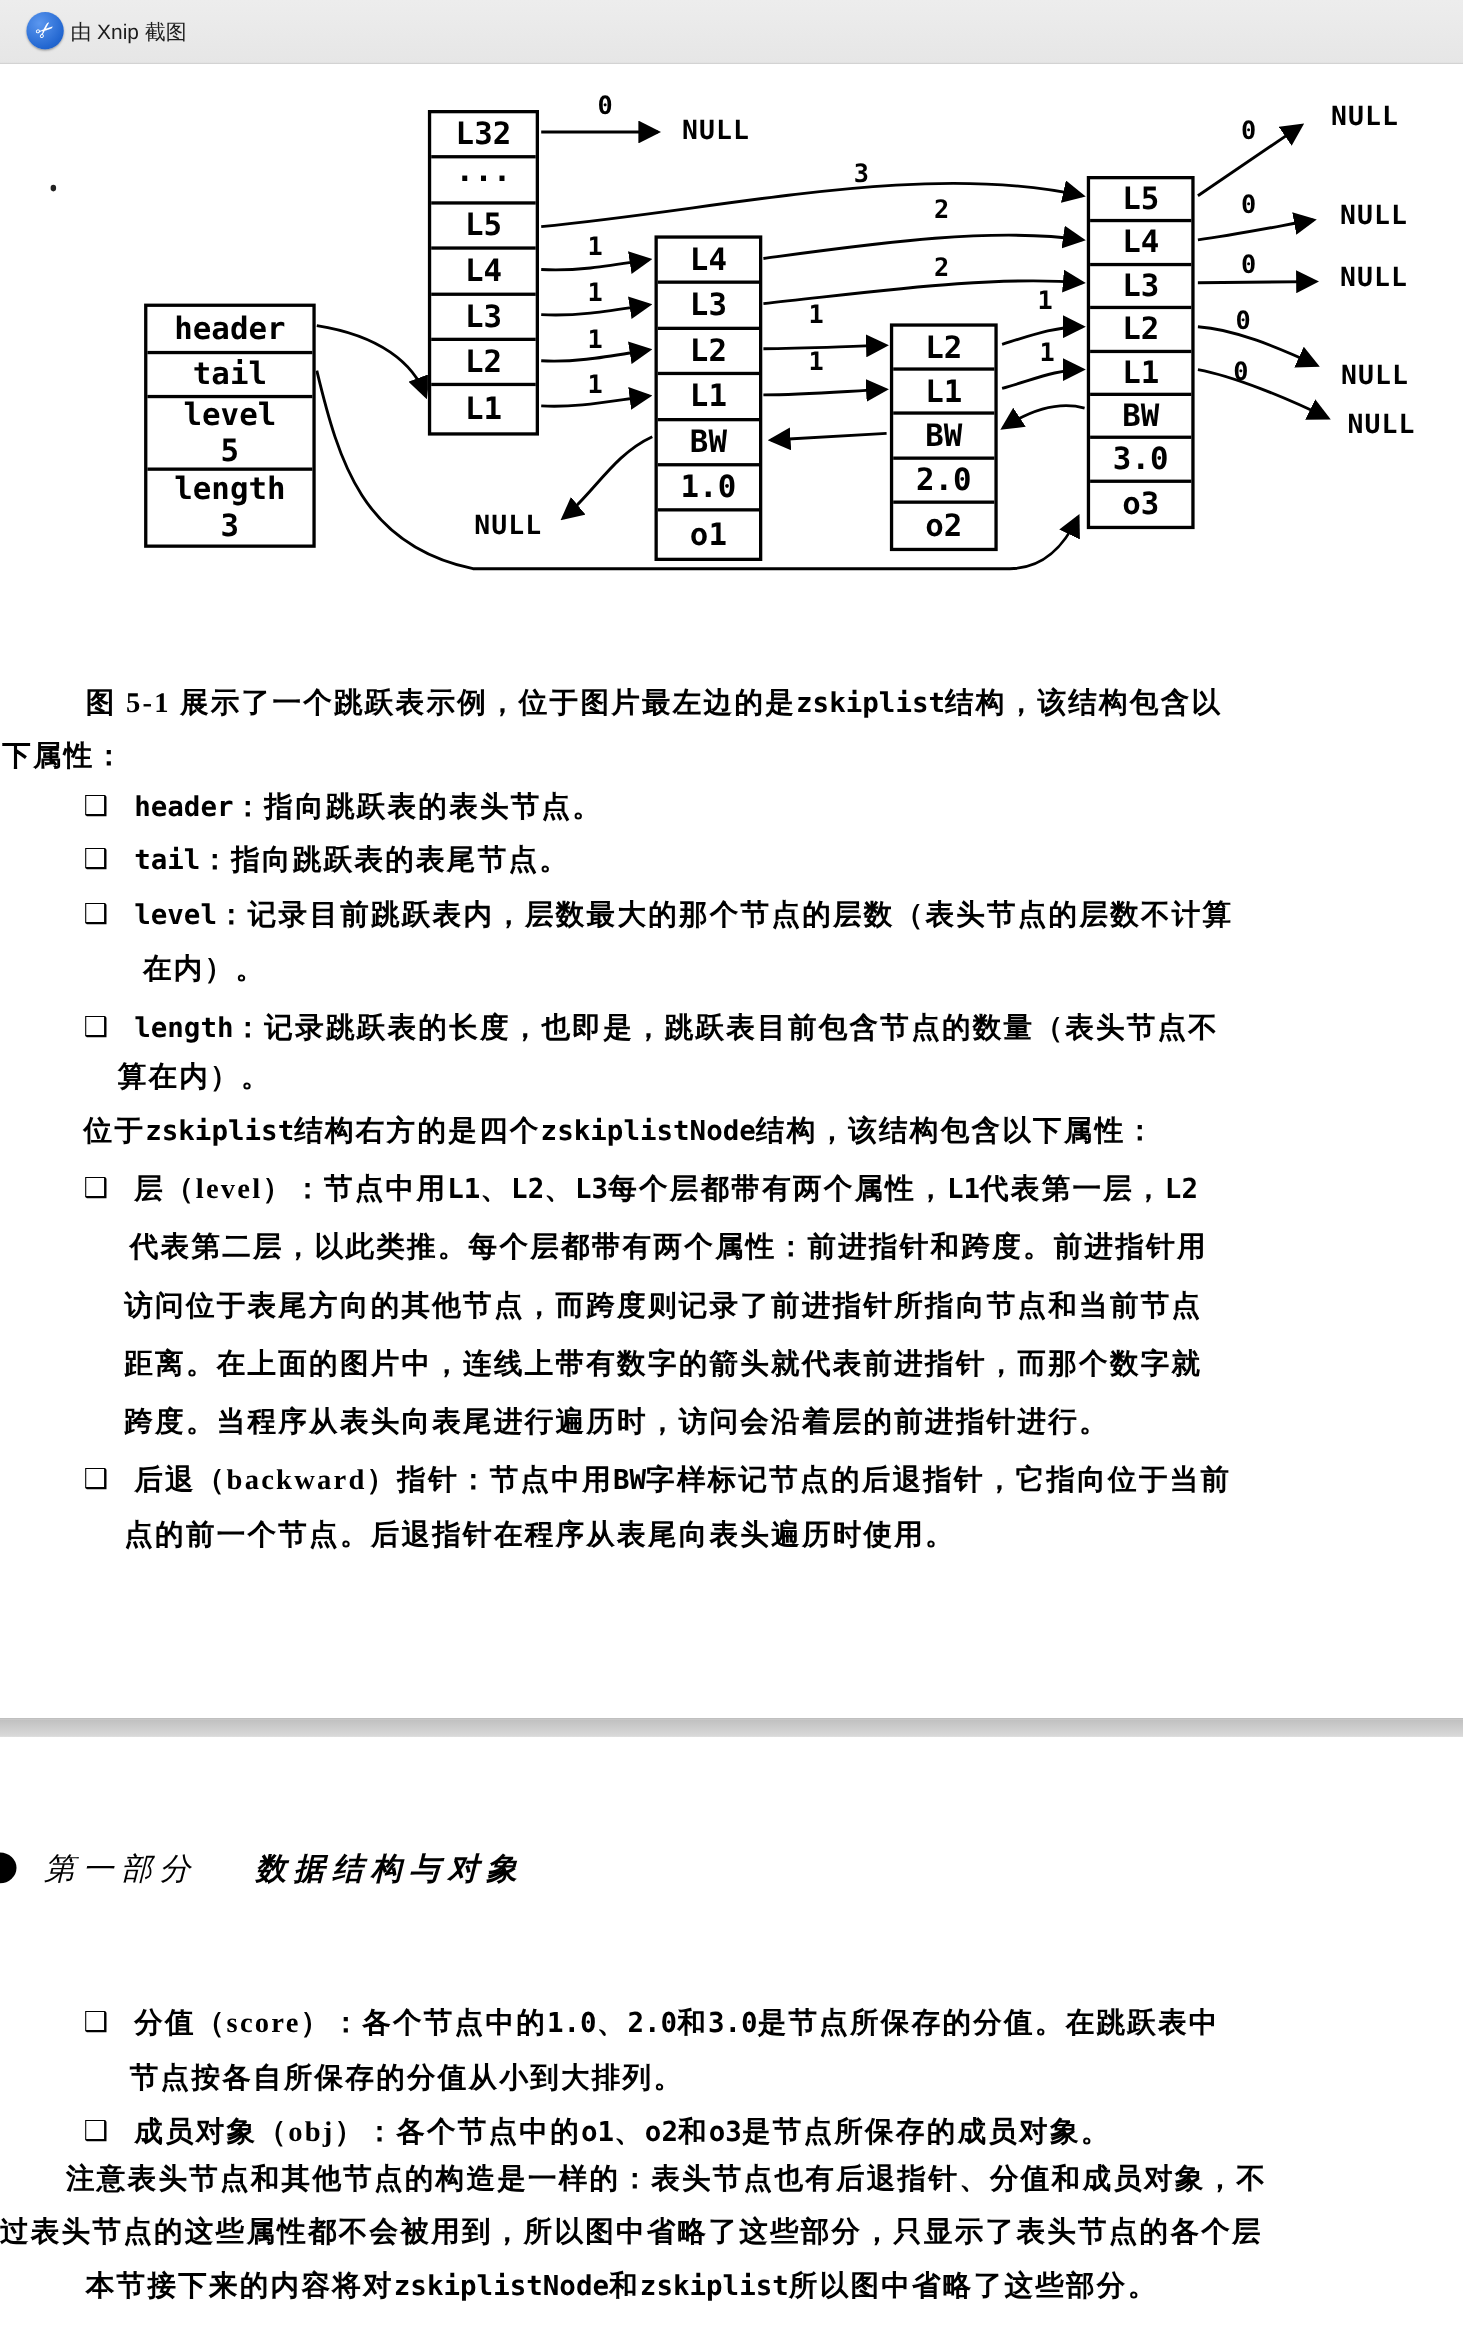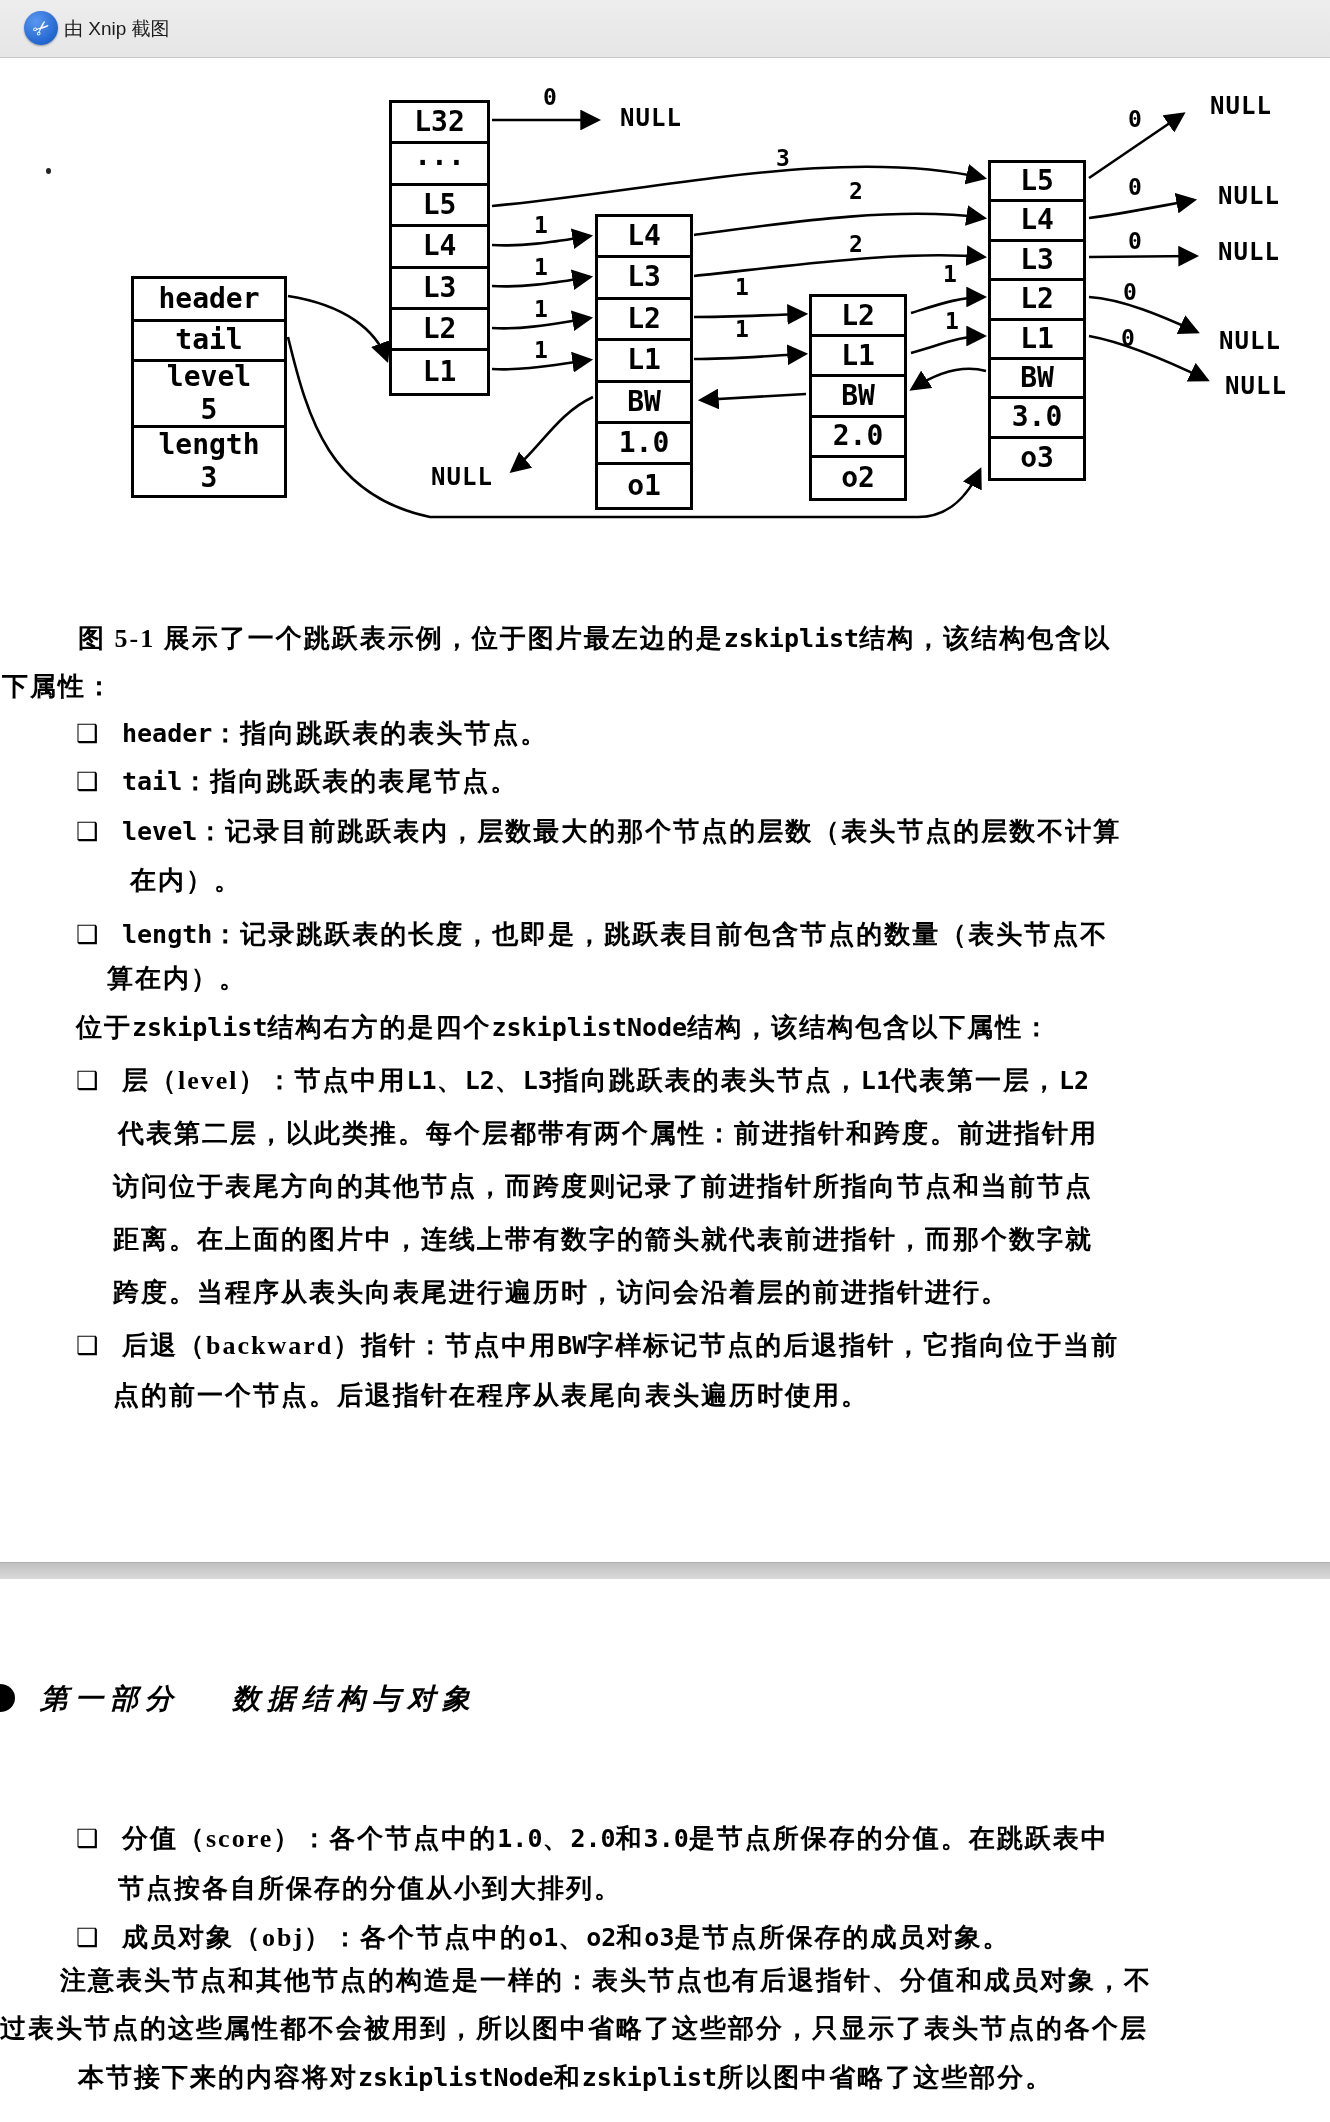--- a/index.html
+++ b/index.html
@@ -33,21 +33,21 @@
         font-size:26px;font-weight:700;letter-spacing:2px;color:#000;}
   .line .code{font-family:"DejaVu Sans Mono","Liberation Mono",monospace;
               font-size:25px;letter-spacing:0;font-weight:600;}
   .line .bullet{display:inline-block;width:46px;font-size:25px;font-weight:400;letter-spacing:0;}
   
   .gray-band{position:absolute;left:0;top:1562px;width:1330px;height:16px;
              background:linear-gradient(180deg,#c0c0c0,#dadada);border-top:1px solid #b0b0b0;}
   .part-header{position:absolute;left:0;top:1680px;width:1330px;height:40px;}
   .part-bullet{position:absolute;left:0;top:4px;width:15px;height:28px;background:#000;
                border-radius:0 100% 100% 0 / 0 50% 50% 0;}
-  .part-no{position:absolute;left:40px;top:0;font-weight:700;font-style:italic;
+  .part-no{position:absolute;left:40px;top:0;font-weight:400;font-style:italic;
            font-size:28px;letter-spacing:7px;color:#000;}
   .part-title{position:absolute;left:232px;top:0;font-weight:700;font-style:italic;
               font-size:28px;letter-spacing:7px;color:#000;}
   .dot-artifact{position:absolute;left:46px;top:168px;width:5px;height:6px;background:#222;border-radius:50%;}
 </style>
 </head>
 <body>
 
 <div class="screen">
 
@@ -206,21 +206,21 @@
         <span> 结构，该结构包含以下属性：</span>
       </div>
       <div class="line" style="left: 76px; top: 1054px;">
         <span class="bullet">❑</span>
         <span>层（level）：节点中用 </span>
         <span class="code">L1</span>
         <span>、</span>
         <span class="code">L2</span>
         <span>、</span>
         <span class="code">L3</span>
-        <span> 指向跳跃表的表头节点，</span>
+        <span> 每个层都带有两个属性，</span>
         <span class="code">L1</span>
         <span> 代表第一层，</span>
         <span class="code">L2</span>
       </div>
       <div class="line" style="left: 118px; top: 1107px;">
         <span>代表第二层，以此类推。每个层都带有两个属性：前进指针和跨度。前进指针用</span>
       </div>
       <div class="line" style="left: 113px; top: 1160px;">
         <span>访问位于表尾方向的其他节点，而跨度则记录了前进指针所指向节点和当前节点</span>
       </div>

